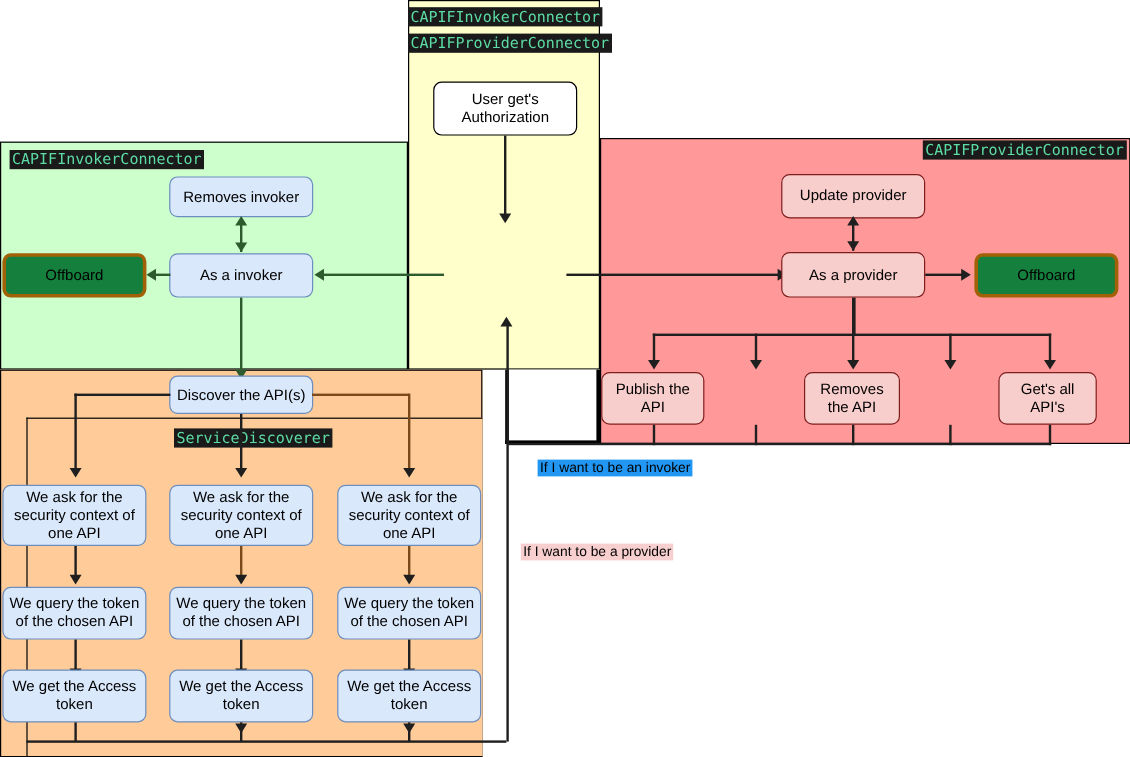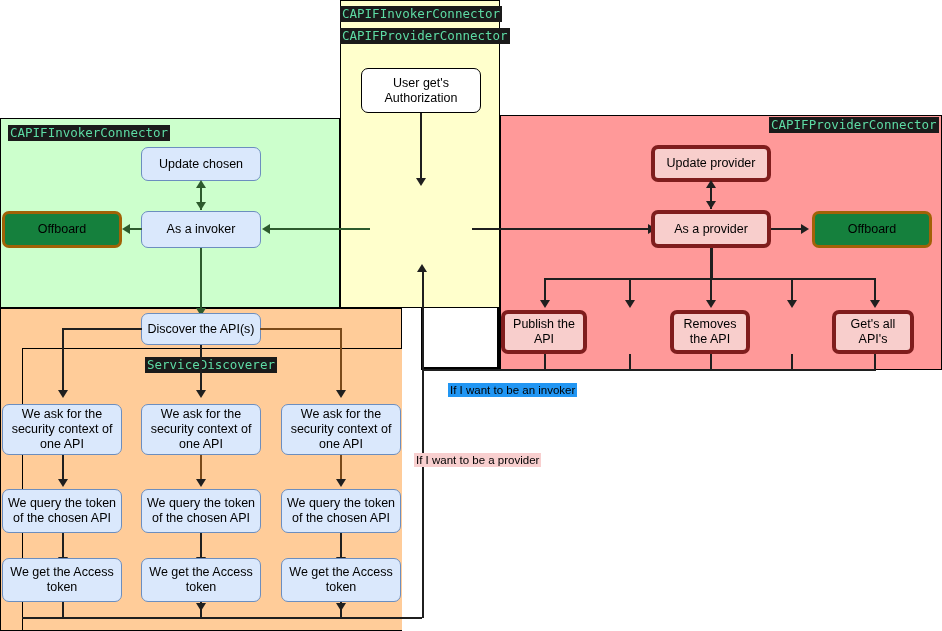--- a/index.html
+++ b/index.html
@@ -28,21 +28,21 @@
   .node{
     position:absolute;box-sizing:border-box;
     display:flex;align-items:center;justify-content:center;
     text-align:center;
     font-size:12.5px;line-height:15px;color:#000;
     border-radius:7px;
     padding:2px 3px;
   }
   .node.blue  {background:#dae8fc;border:1px solid #6c8ebf;}
   .node.pink  {background:#15803d;border:3px solid #a16207;}
-  .node.salmon{background:#f8cecc;border:4px solid #7f1d1d;}
+  .node.salmon{background:#f8cecc;border:1px solid #7f1d1d;}
   .node.white {background:#ffffff;border:1px solid #000000;}
 
   
   #node-onboard{
     position:absolute;left:368px;top:190px;width:106px;height:78px;
   }
   #node-onboard .dia{
     position:absolute;inset:0;
     background:#ffe6cc;border:1px solid #d79b00;
     transform:rotate(45deg) scale(.707);
@@ -62,21 +62,21 @@
     padding:0px 2px;
     white-space:nowrap;
     letter-spacing:0px;
   }
   
   .legend{
     position:absolute;font-size:11.5px;line-height:14px;color:#000;
     padding:0 2px;white-space:nowrap;
   }
   #legend-invoker {left:448px;top:383px;background:#2196f3;}
-  #legend-provider{left:414px;top:453px;background:#f8cfcf;}
+  #legend-provider{left:434px;top:453px;background:#f8cfcf;}
 
   
   .ln{position:absolute;background:#1f1f1f;}
   .ln.h{height:1.6px;}
   .ln.v{width:1.6px;}
   .ln.g{background:#2d5b2d;}
   .ln.br{background:#7a4a1a;}
 
   .arw{position:absolute;width:0;height:0;}
   .arw.down {border-left:5px solid transparent;border-right:5px solid transparent;border-top:8px solid #1f1f1f;}
@@ -109,21 +109,21 @@
   <div class="ln v" style="left:420px;top:113px;height:66px;"></div>
   <div class="arw down" style="left:416px;top:178px;"></div>
 
 
   <div class="ln h g" style="left:268px;top:228px;width:102px;"></div>
   <div class="arw gleft" style="left:262px;top:224px;"></div>
 
   <div class="ln h" style="left:472px;top:228px;width:182px;"></div>
   <div class="arw right" style="left:648px;top:224px;"></div>
 
-  <div class="node blue" style="left:141px;top:147px;width:120px;height:34px;">Update chosen</div>
+  <div class="node blue" style="left:141px;top:147px;width:120px;height:34px;">Removes invoker</div>
 
   <div class="node blue" style="left:141px;top:211px;width:120px;height:37px;">As a invoker</div>
 
   <div class="node pink" style="left:2px;top:211px;width:120px;height:37px;">Offboard</div>
 
   <div class="ln v g" style="left:200px;top:182px;height:28px;"></div>
   <div class="arw gup" style="left:196px;top:180px;"></div>
   <div class="arw gdown" style="left:196px;top:202px;"></div>
 
   <div class="ln h g" style="left:128px;top:228px;width:14px;"></div>

